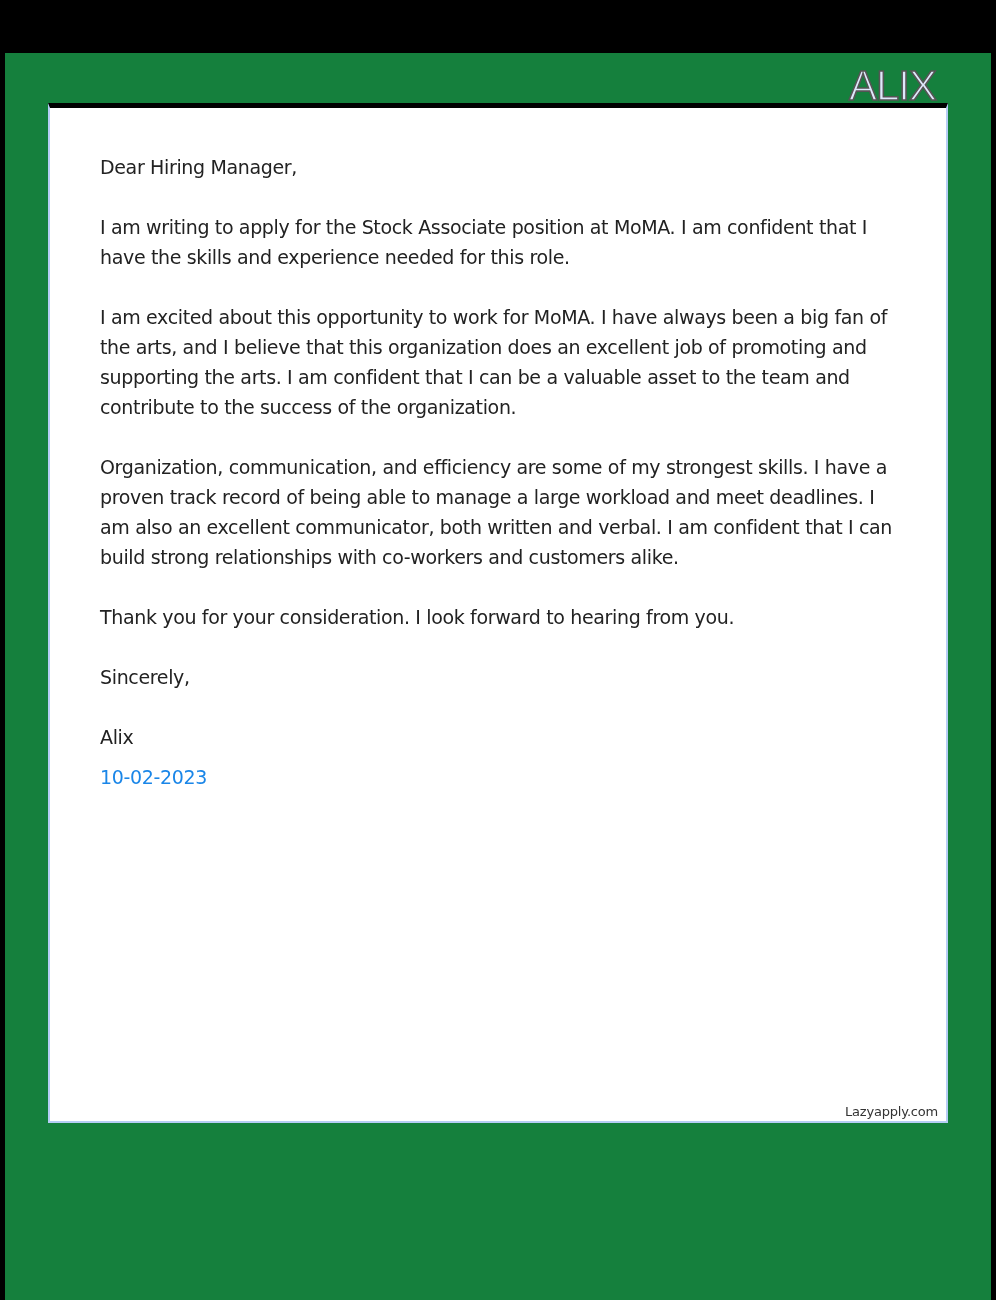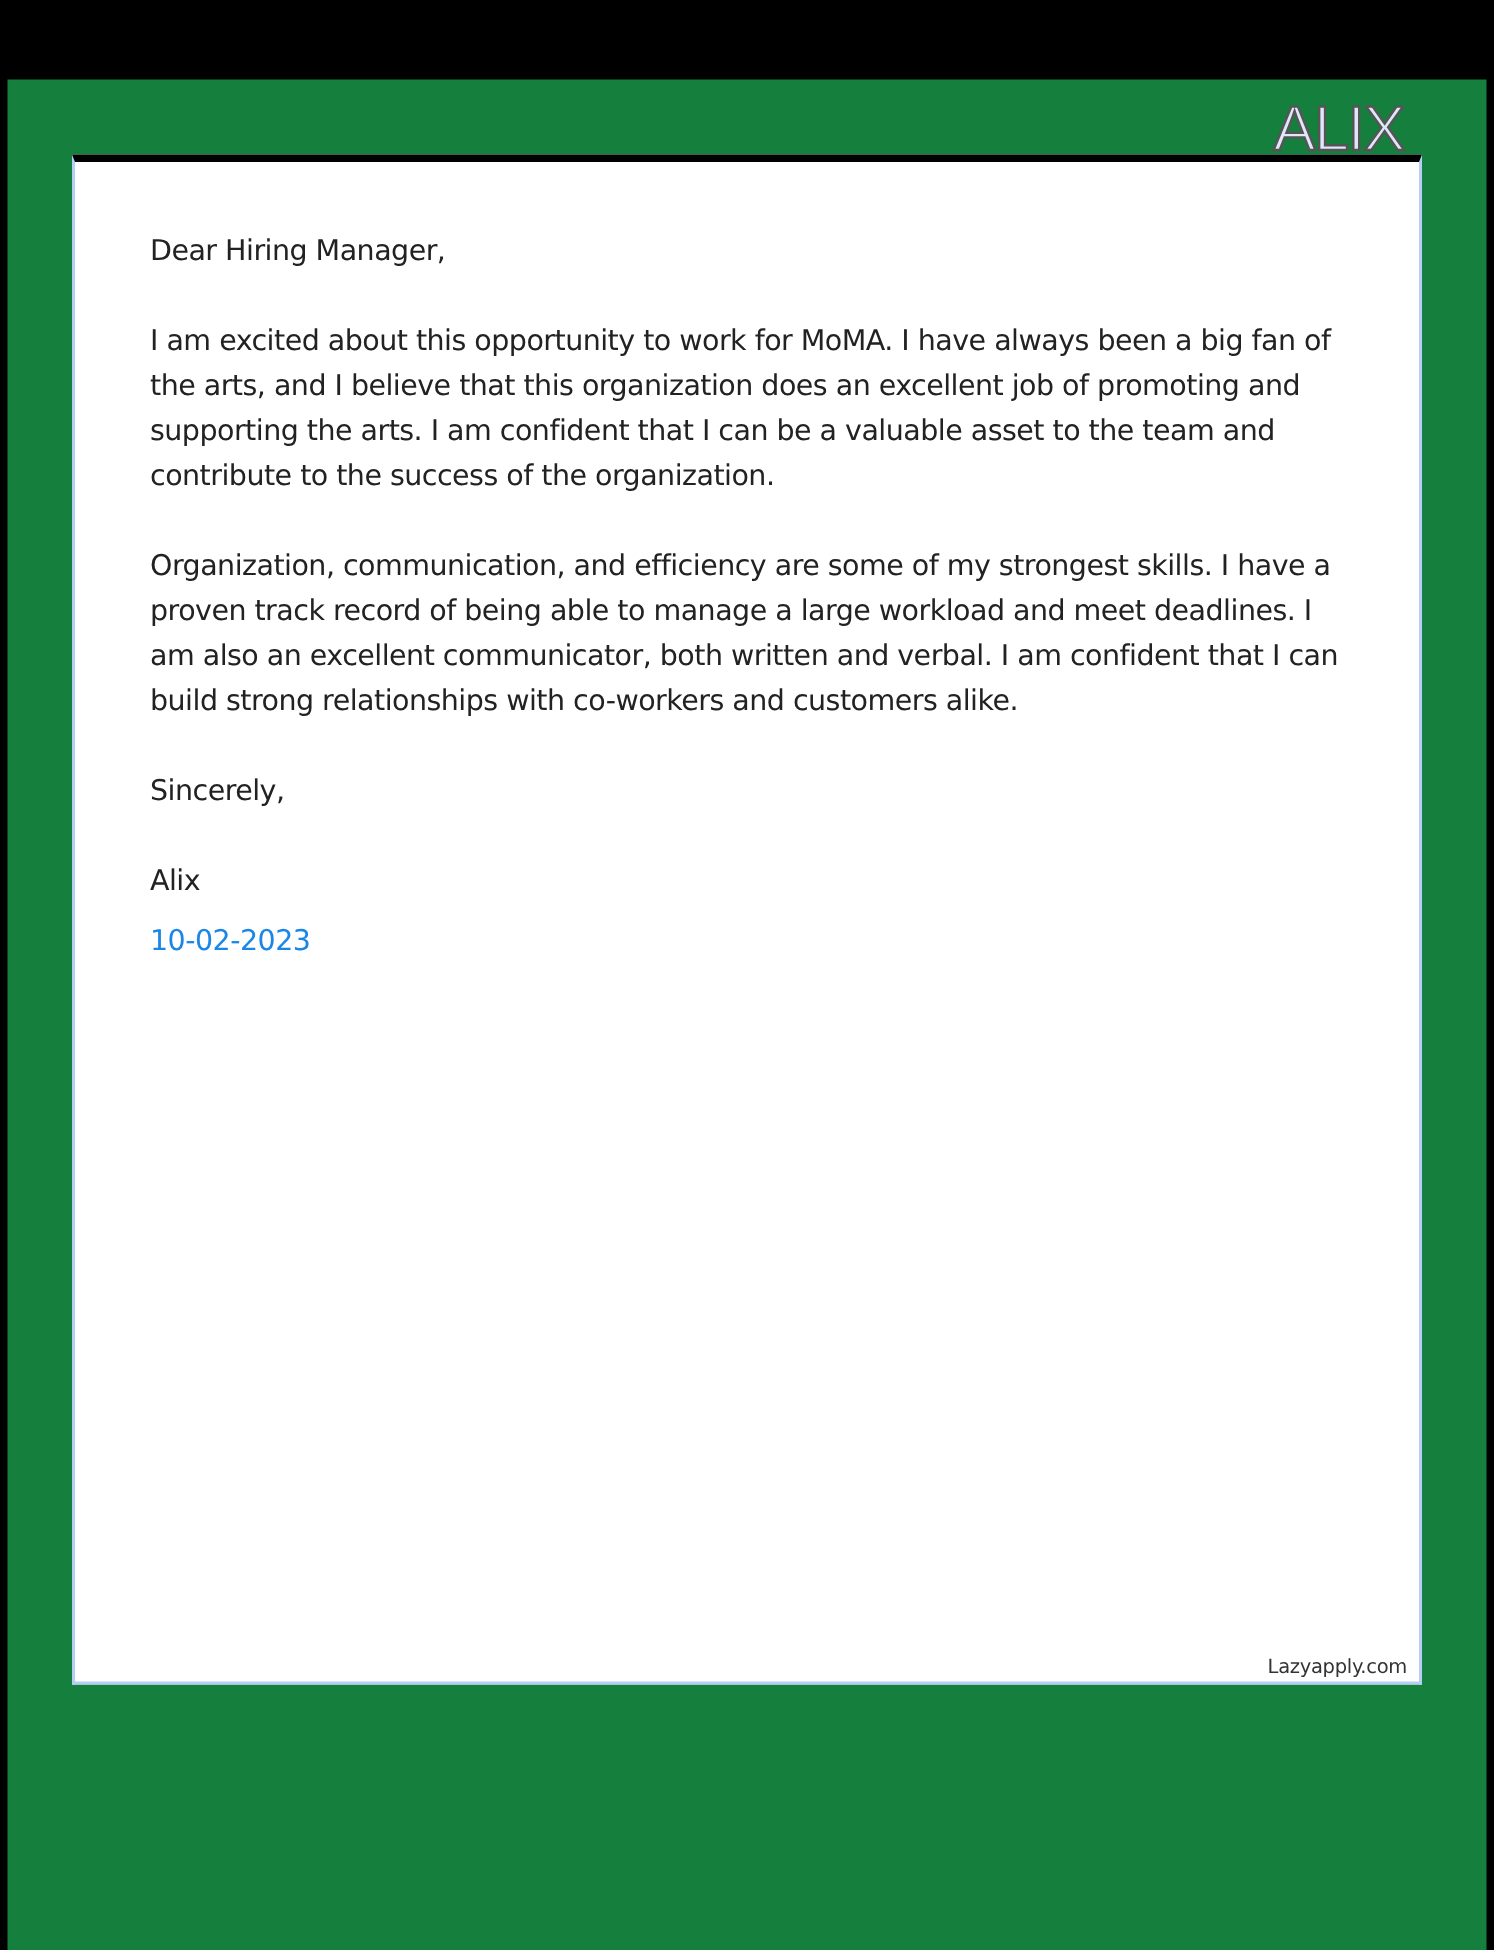--- a/index.html
+++ b/index.html
@@ -62,22 +62,24 @@
   </style>
 </head>
 <body>
 
 <div class="frame">
   <div class="brand">ALIX</div>
 
   <div class="paper">
     <div class="letter">
       <p>Dear Hiring Manager,</p>
+      <p>I am writing to apply for the Stock Associate position at MoMA. I am confident that I have the skills and experience needed for this role.</p>
       <p>I am excited about this opportunity to work for MoMA. I have always been a big fan of the arts, and I believe that this organization does an excellent job of promoting and supporting the arts. I am confident that I can be a valuable asset to the team and contribute to the success of the organization.</p>
       <p>Organization, communication, and efficiency are some of my strongest skills. I have a proven track record of being able to manage a large workload and meet deadlines. I am also an excellent communicator, both written and verbal. I am confident that I can build strong relationships with co-workers and customers alike.</p>
+      <p>Thank you for your consideration. I look forward to hearing from you.</p>
       <p>Sincerely,</p>
       <p class="sig">Alix</p>
       <div class="date">10-02-2023</div>
     </div>
 
     <div class="footer">Lazyapply.com</div>
   </div>
 </div>
 
 </body></html>

